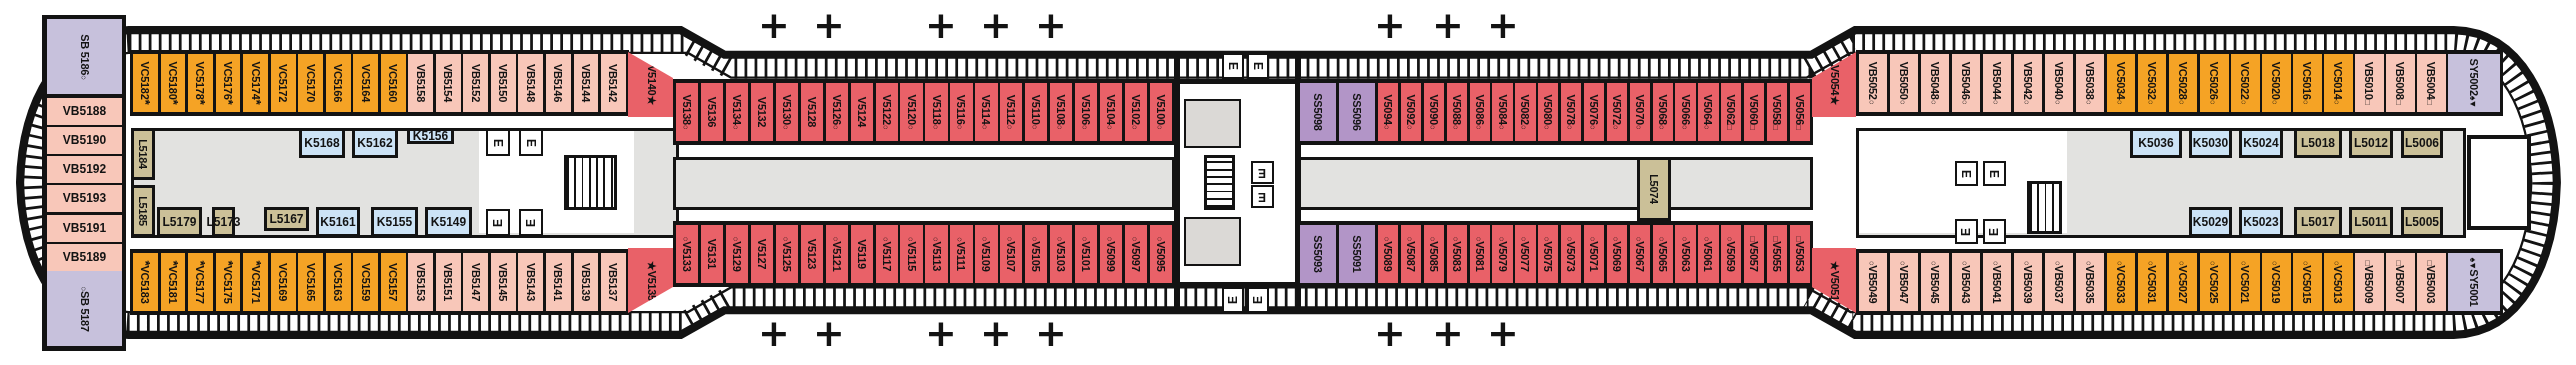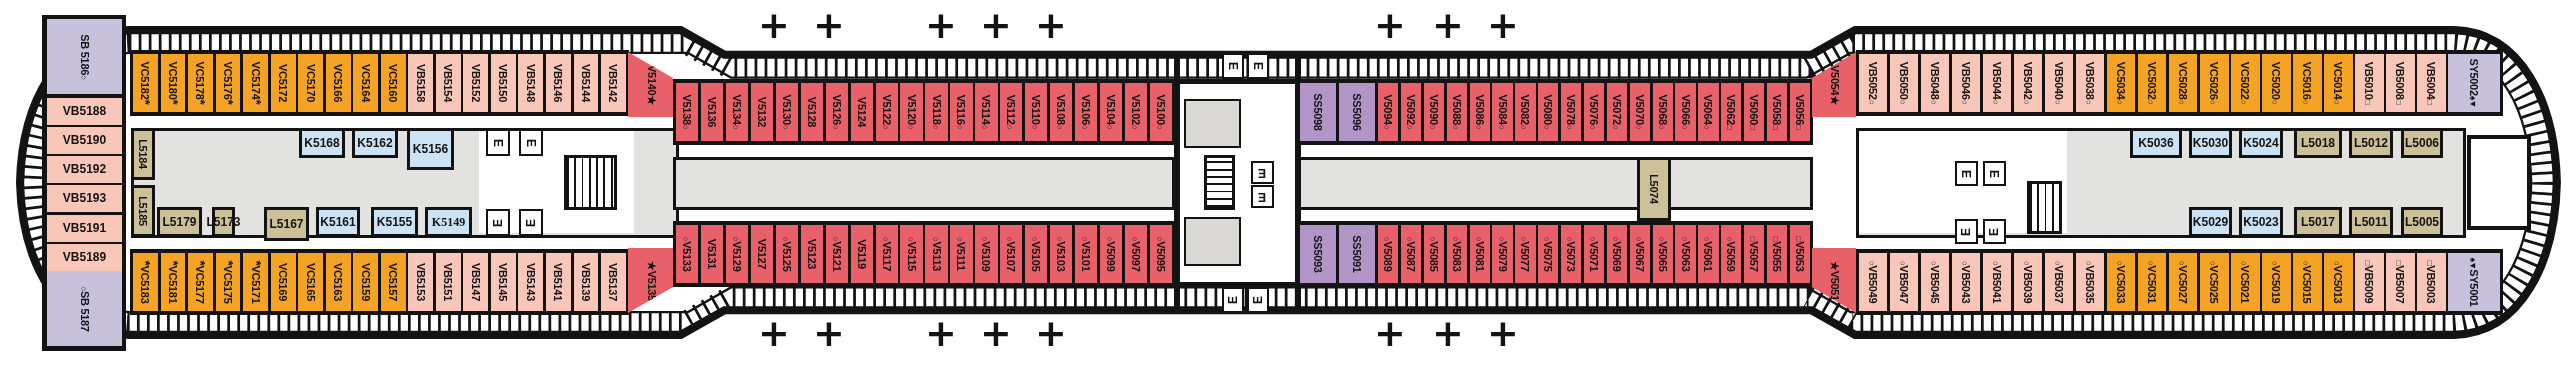--- a/index.html
+++ b/index.html
@@ -566,51 +566,51 @@
     <div class="icab" style="left: 299px; top: 128px; width: 46px; height: 30px; background: rgb(204, 227, 246);">
       <span class="hlab">
         <span>K5168</span>
       </span>
     </div>
     <div class="icab" style="left: 352px; top: 128px; width: 46px; height: 30px; background: rgb(204, 227, 246);">
       <span class="hlab">
         <span>K5162</span>
       </span>
     </div>
-    <div class="icab" style="left: 407px; top: 128px; width: 47px; height: 42px; background: rgb(204, 227, 246);">
+    <div class="icab" style="left: 407px; top: 128px; width: 47px; height: 16px; background: rgb(204, 227, 246);">
       <span class="hlab">
         <span>K5156</span>
       </span>
     </div>
     <div class="icab" style="left: 157px; top: 207px; width: 45px; height: 30px; background: rgb(203, 192, 152);">
       <span class="hlab">
         <span>L5179</span>
       </span>
     </div>
     <div class="icab" style="left: 212px; top: 207px; width: 23px; height: 30px; background: rgb(203, 192, 152);">
       <span class="hlab">
         <span>L5173</span>
       </span>
     </div>
-    <div class="icab" style="left: 264px; top: 207px; width: 45px; height: 34px; background: rgb(203, 192, 152);">
+    <div class="icab" style="left: 264px; top: 207px; width: 45px; height: 24px; background: rgb(203, 192, 152);">
       <span class="hlab">
         <span>L5167</span>
       </span>
     </div>
     <div class="icab" style="left: 316px; top: 207px; width: 44px; height: 30px; background: rgb(204, 227, 246);">
       <span class="hlab">
         <span>K5161</span>
       </span>
     </div>
     <div class="icab" style="left: 371px; top: 207px; width: 47px; height: 30px; background: rgb(204, 227, 246);">
       <span class="hlab">
         <span>K5155</span>
       </span>
     </div>
-    <div class="icab" style="left: 425px; top: 207px; width: 47px; height: 30px; background: rgb(204, 227, 246); font-family: Liberation Serif, serif;">
+    <div class="icab" style="left: 425px; top: 207px; width: 47px; height: 30px; background: rgb(204, 227, 246);">
       <span class="hlab">
         <span>K5149</span>
       </span>
     </div>
     <div class="icab" style="left: 2130px; top: 128px; width: 52px; height: 30px; background: rgb(204, 227, 246);">
       <span class="hlab">
         <span>K5036</span>
       </span>
     </div>
     <div class="icab" style="left: 2189px; top: 128px; width: 43px; height: 30px; background: rgb(204, 227, 246);">

